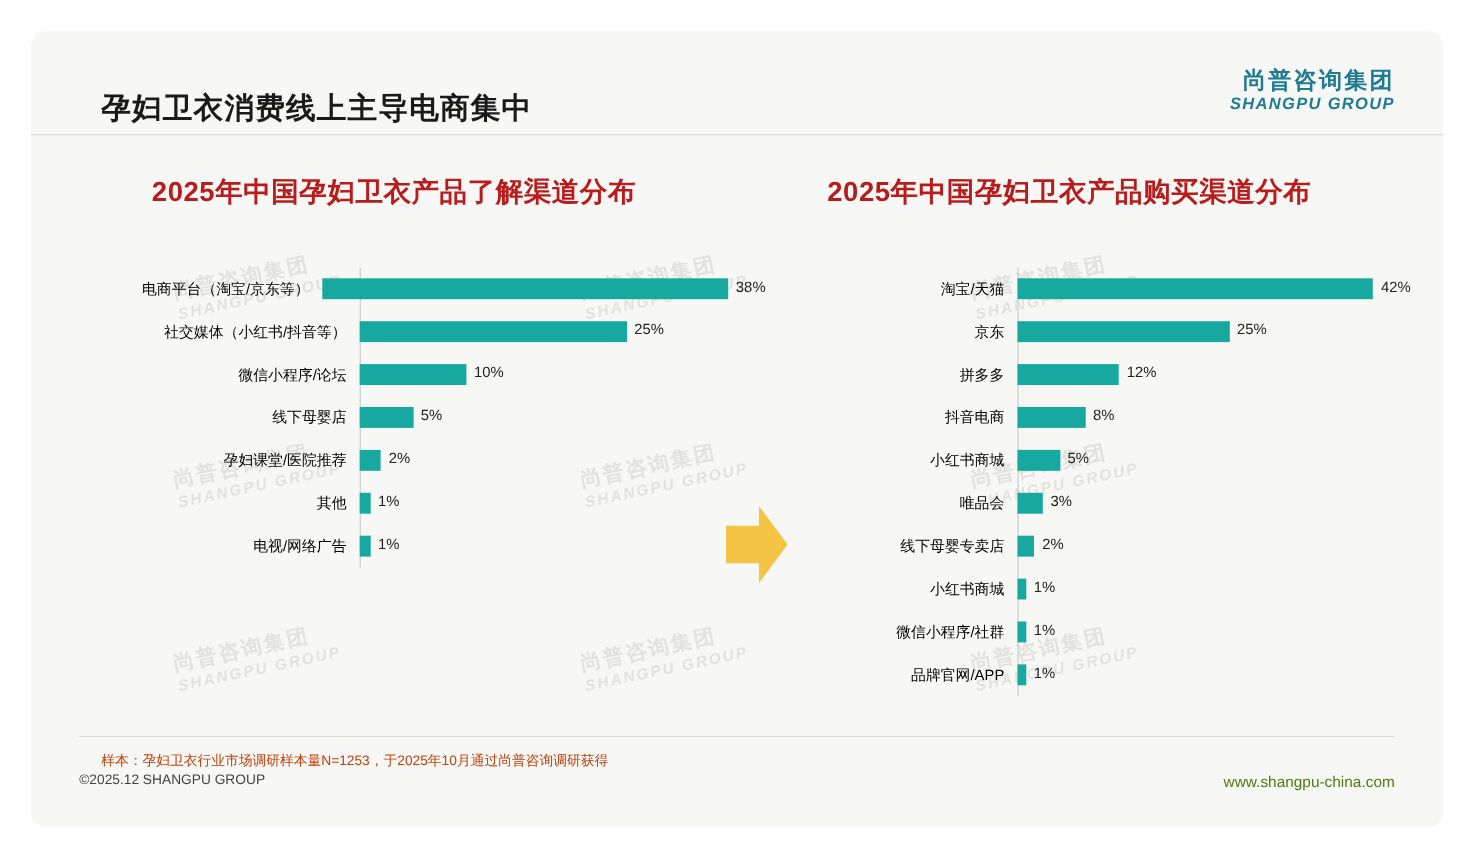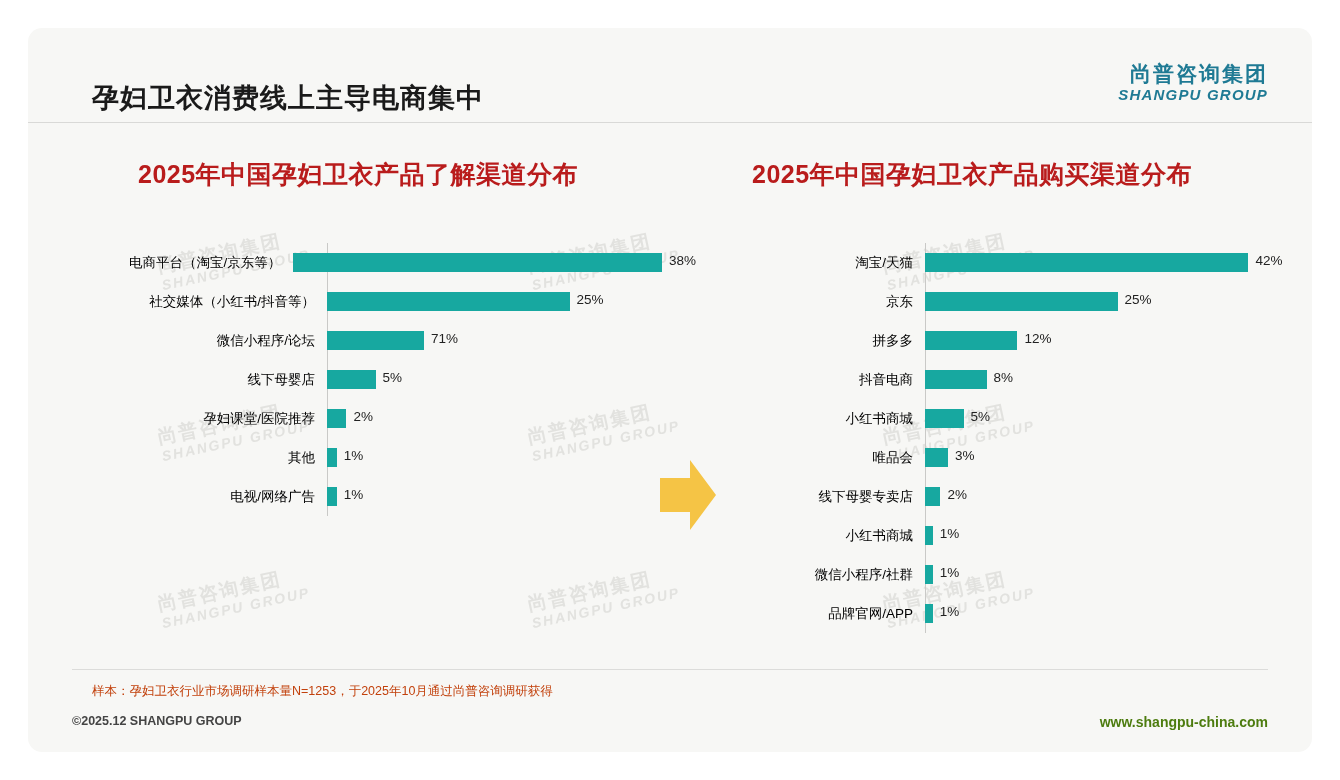--- a/index.html
+++ b/index.html
@@ -155,23 +155,22 @@
     margin: 0 44px;
   }
   .source-text {
     font-size: 12.5px;
     color: #c2410c;
     padding-left: 20px;
   }
   .footer {
     position: absolute;
     left: 0; right: 0;
-    bottom: 4px;
+    bottom: 16px;
     height: 42px;
-    font-weight: bold;
   }
   .footer-left {
     position: absolute;
     left: 44px;
     top: 8px;
     font-size: 12.5px;
     color: #444;
   }
   .footer-right {
     position: absolute;
@@ -247,21 +246,21 @@
             <div class="row-label">社交媒体（小红书/抖音等）</div>
             <div class="bar-wrap">
               <div class="bar" style="width: 242.5px; background: rgb(23, 168, 160);"></div>
               <div class="bar-value">25%</div>
             </div>
           </div>
           <div class="row">
             <div class="row-label">微信小程序/论坛</div>
             <div class="bar-wrap">
               <div class="bar" style="width: 97px; background: rgb(23, 168, 160);"></div>
-              <div class="bar-value">71%</div>
+              <div class="bar-value">10%</div>
             </div>
           </div>
           <div class="row">
             <div class="row-label">线下母婴店</div>
             <div class="bar-wrap">
               <div class="bar" style="width: 48.5px; background: rgb(23, 168, 160);"></div>
               <div class="bar-value">5%</div>
             </div>
           </div>
           <div class="row">

